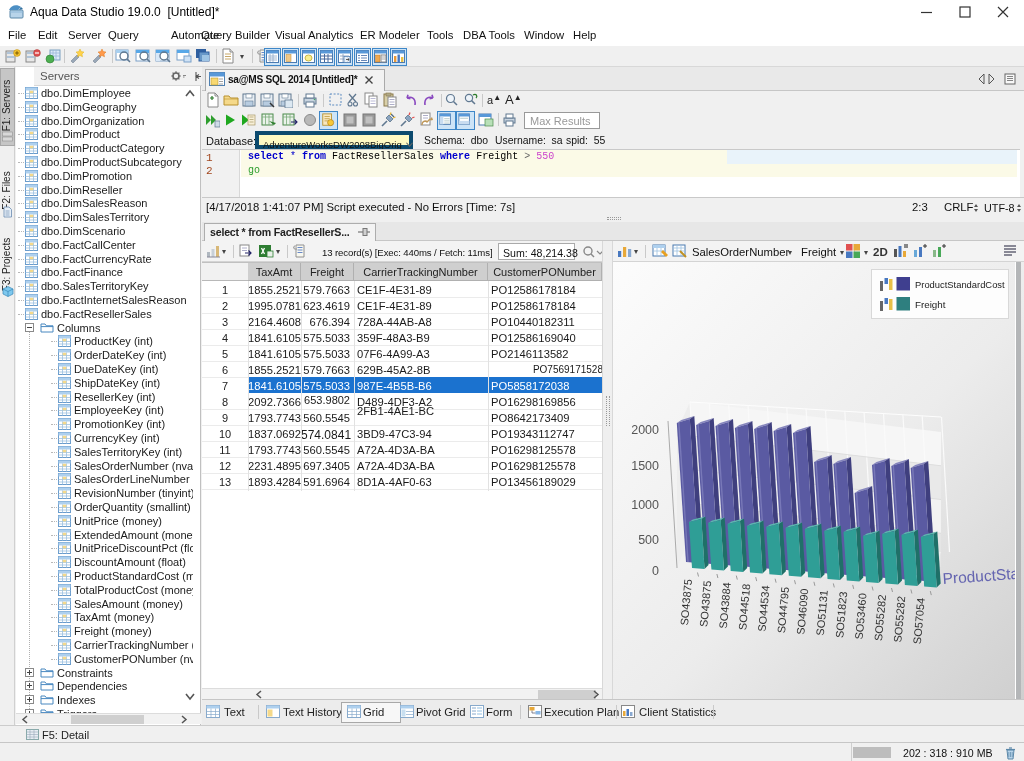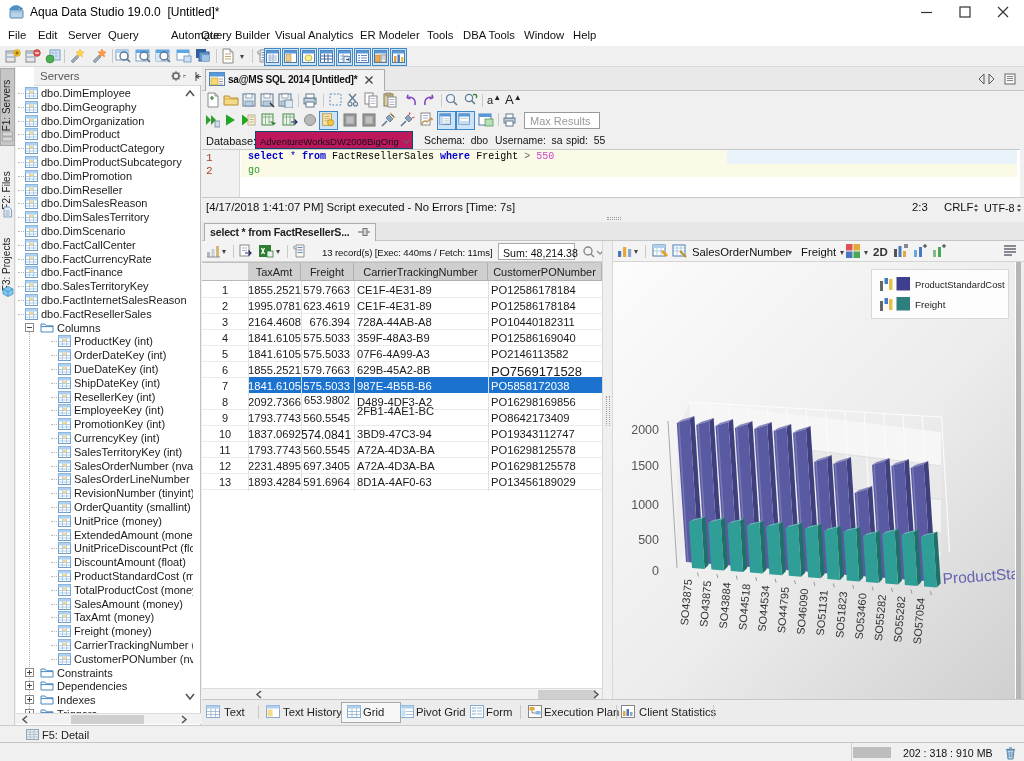--- a/index.html
+++ b/index.html
@@ -758,21 +758,21 @@
 <div class="sep" style="left:296px;top:22px;height:13px;"></div>
 <svg class="ic" style="left:300px;top:21px" width="16" height="16" viewBox="0 0 16 16">
       <rect x="2" y="6" width="11" height="5" fill="#c8d4e0" stroke="#607890"></rect>
       <rect x="4" y="2" width="7" height="4" fill="#fff" stroke="#607890"></rect>
       <rect x="4" y="9" width="7" height="5" fill="#fff" stroke="#607890"></rect>
     </svg>
 <div class="abs" style="left:322px;top:21px;width:76px;height:17px;background:#fff;border:1px solid #999;">
       <span class="abs" style="left:5px;top:2px;font-size:11px;color:#999;">Max Results</span>
     </div>
 <span class="abs" style="left:4px;top:43.5px;font-size:11px;color:#111;">Database:</span>
-<div class="abs" style="left:53px;top:40px;width:158px;height:18px;background:#be185d;border:1px solid #0c4a6e;">
+<div class="abs" style="left:53px;top:40px;width:158px;height:18px;background:#fef9c3;border:4px solid #0c4a6e;">
       <span class="abs" style="left:4px;top:4px;font-size:9.5px;color:#111;white-space:nowrap;">AdventureWorksDW2008BigOrig</span>
       <svg class="ic" style="left:146px;top:6px" width="9" height="7" viewBox="0 0 10 8">
         <path d="M1.5 2 L5 6 L8.5 2" fill="none" stroke="#666" stroke-width="1.3"></path>
       </svg>
     </div>
 <span class="abs" style="left:222px;top:43.5px;font-size:10.4px;color:#111;">Schema:&nbsp; dbo</span>
 <span class="abs" style="left:293px;top:43.5px;font-size:10.4px;color:#111;">Username:&nbsp; sa</span>
 <span class="abs" style="left:364px;top:43.5px;font-size:10.4px;color:#111;">spid:&nbsp; 55</span>
 </div>
 <div class="abs" style="left:202px;top:149px;width:818px;height:48px;background:#ffffff;border-top:1px solid #c9c9c9;">
@@ -929,21 +929,21 @@
 <div class="abs" style="left:0;top:83px;width:46px;height:15px;font-size:11px;color:#222;text-align:center;padding-top:2px;">5</div>
 <div class="abs" style="left:46px;top:83px;width:49px;height:15px;font-size:11.2px;color:#1a1a1a;text-align:right;padding-top:2px;">1841.6105</div>
 <div class="abs" style="left:99px;top:83px;width:49px;height:15px;font-size:11.2px;color:#1a1a1a;text-align:right;padding-top:2px;">575.5033</div>
 <div class="abs" style="left:155px;top:83px;width:130px;height:15px;font-size:11.2px;color:#1a1a1a;text-align:left;padding-top:2px;">07F6-4A99-A3</div>
 <div class="abs" style="left:289px;top:83px;width:110px;height:15px;font-size:11.2px;color:#1a1a1a;text-align:left;padding-top:2px;">PO2146113582</div>
 <div class="abs" style="left:0;top:98px;width:400px;height:1px;background:#ebebeb;"></div>
 <div class="abs" style="left:0;top:99px;width:46px;height:15px;font-size:11px;color:#222;text-align:center;padding-top:2px;">6</div>
 <div class="abs" style="left:46px;top:99px;width:49px;height:15px;font-size:11.2px;color:#1a1a1a;text-align:right;padding-top:2px;">1855.2521</div>
 <div class="abs" style="left:99px;top:99px;width:49px;height:15px;font-size:11.2px;color:#1a1a1a;text-align:right;padding-top:2px;">579.7663</div>
 <div class="abs" style="left:155px;top:99px;width:130px;height:15px;font-size:11.2px;color:#1a1a1a;text-align:left;padding-top:2px;">629B-45A2-8B</div>
-<div class="abs" style="left:289px;top:99px;width:112px;height:15px;font-size:13px;color:#1a1a1a;text-align:left;padding-top:2px;">PO7569171528</div>
+<div class="abs" style="left:289px;top:99px;width:112px;height:15px;font-size:10px;color:#1a1a1a;text-align:right;padding-top:2px;">PO7569171528</div>
 <div class="abs" style="left:0;top:114px;width:400px;height:1px;background:#ebebeb;"></div>
 <div class="abs" style="left:46px;top:114px;width:354px;height:16px;background:#1b72cf;"></div>
 <div class="abs" style="left:0;top:115px;width:46px;height:15px;font-size:11px;color:#222;text-align:center;padding-top:2px;">7</div>
 <div class="abs" style="left:46px;top:115px;width:49px;height:15px;font-size:11.2px;color:#ffffff;text-align:right;padding-top:2px;">1841.6105</div>
 <div class="abs" style="left:99px;top:115px;width:49px;height:15px;font-size:11.2px;color:#ffffff;text-align:right;padding-top:2px;">575.5033</div>
 <div class="abs" style="left:155px;top:115px;width:130px;height:15px;font-size:11.2px;color:#ffffff;text-align:left;padding-top:2px;">987E-4B5B-B6</div>
 <div class="abs" style="left:289px;top:115px;width:110px;height:15px;font-size:11.2px;color:#ffffff;text-align:left;padding-top:2px;">PO5858172038</div>
 <div class="abs" style="left:0;top:131px;width:46px;height:15px;font-size:11px;color:#222;text-align:center;padding-top:2px;">8</div>
 <div class="abs" style="left:46px;top:131px;width:49px;height:15px;font-size:11.2px;color:#1a1a1a;text-align:right;padding-top:2px;">2092.7366</div>
 <div class="abs" style="left:99px;top:131px;width:49px;height:15px;font-size:11px;color:#1a1a1a;text-align:right;padding-top:0;">653.9802</div>

